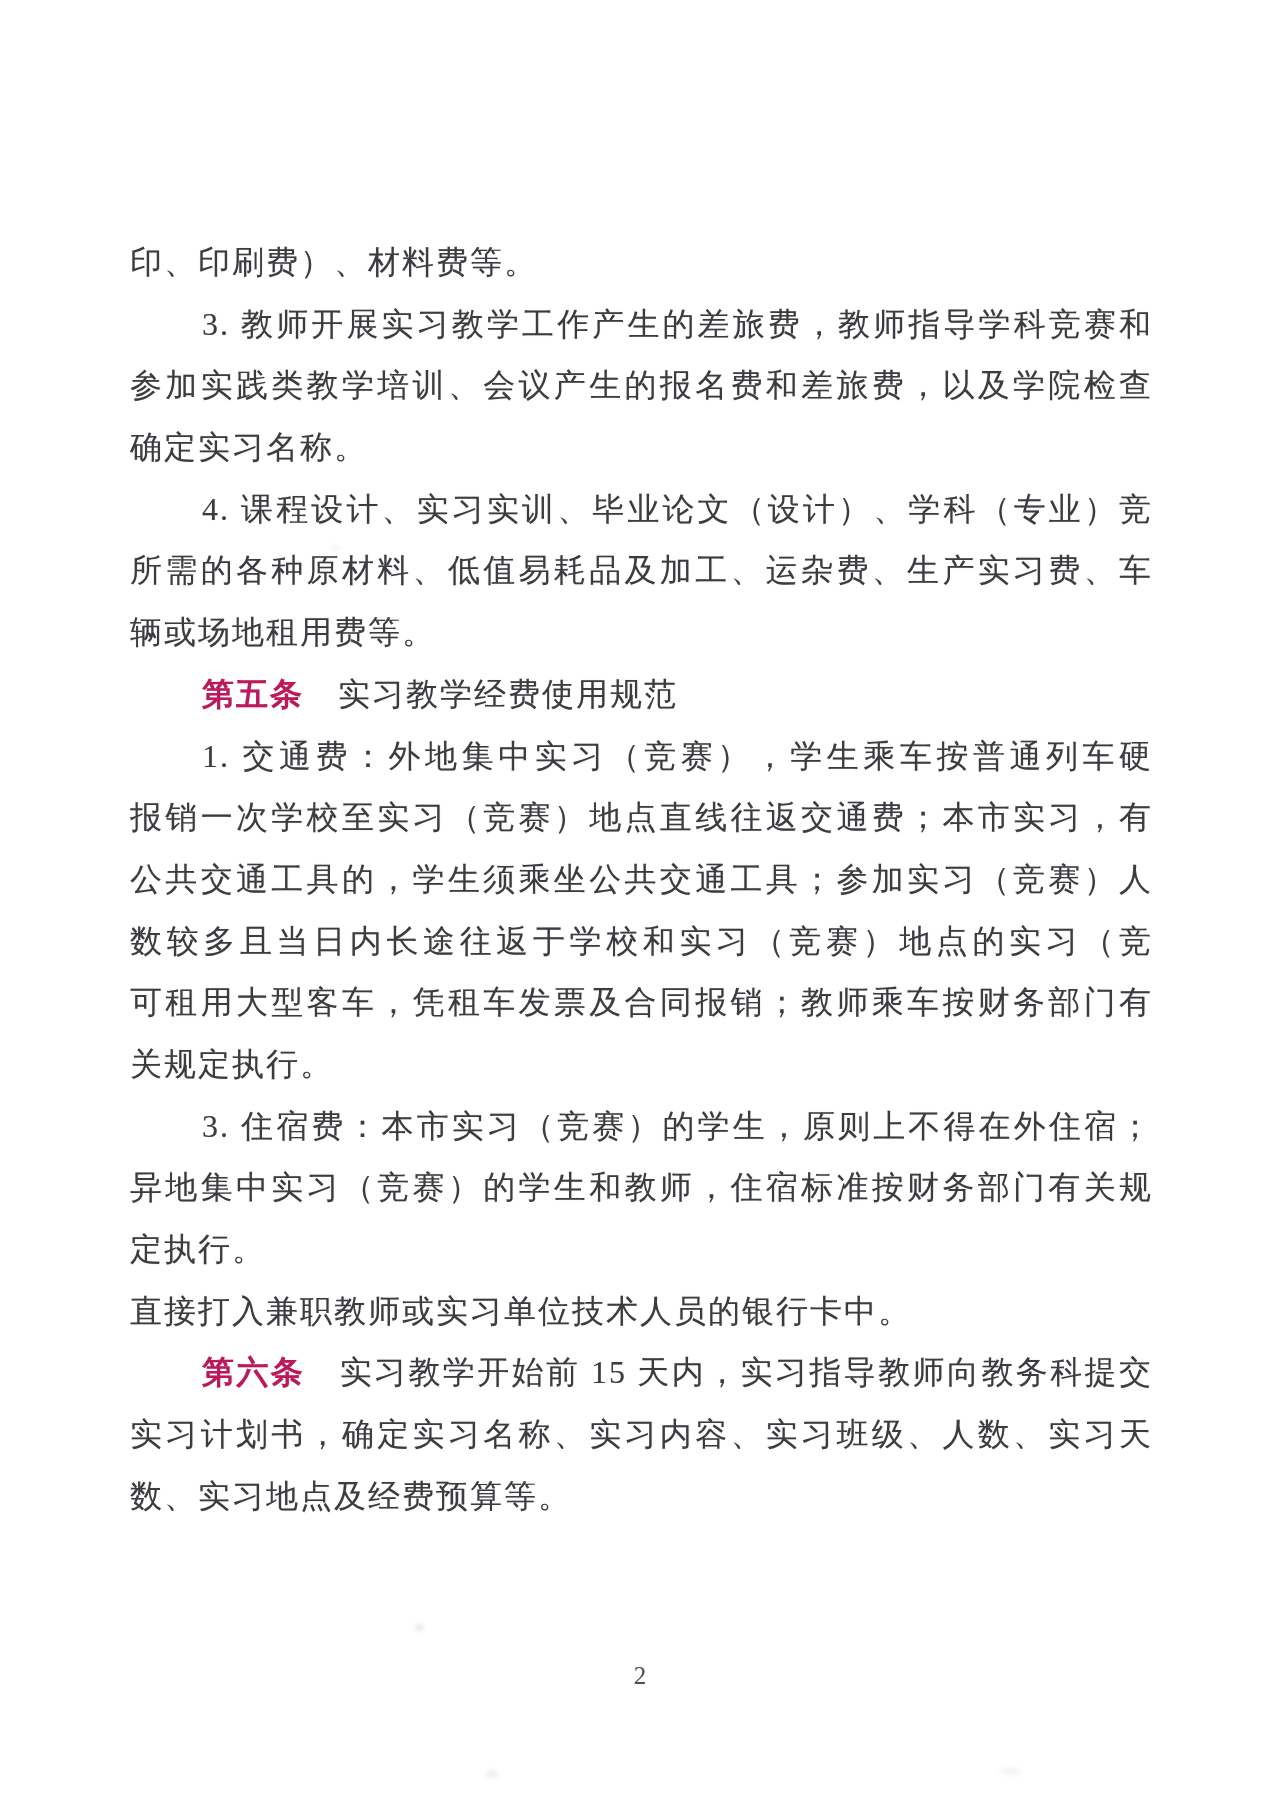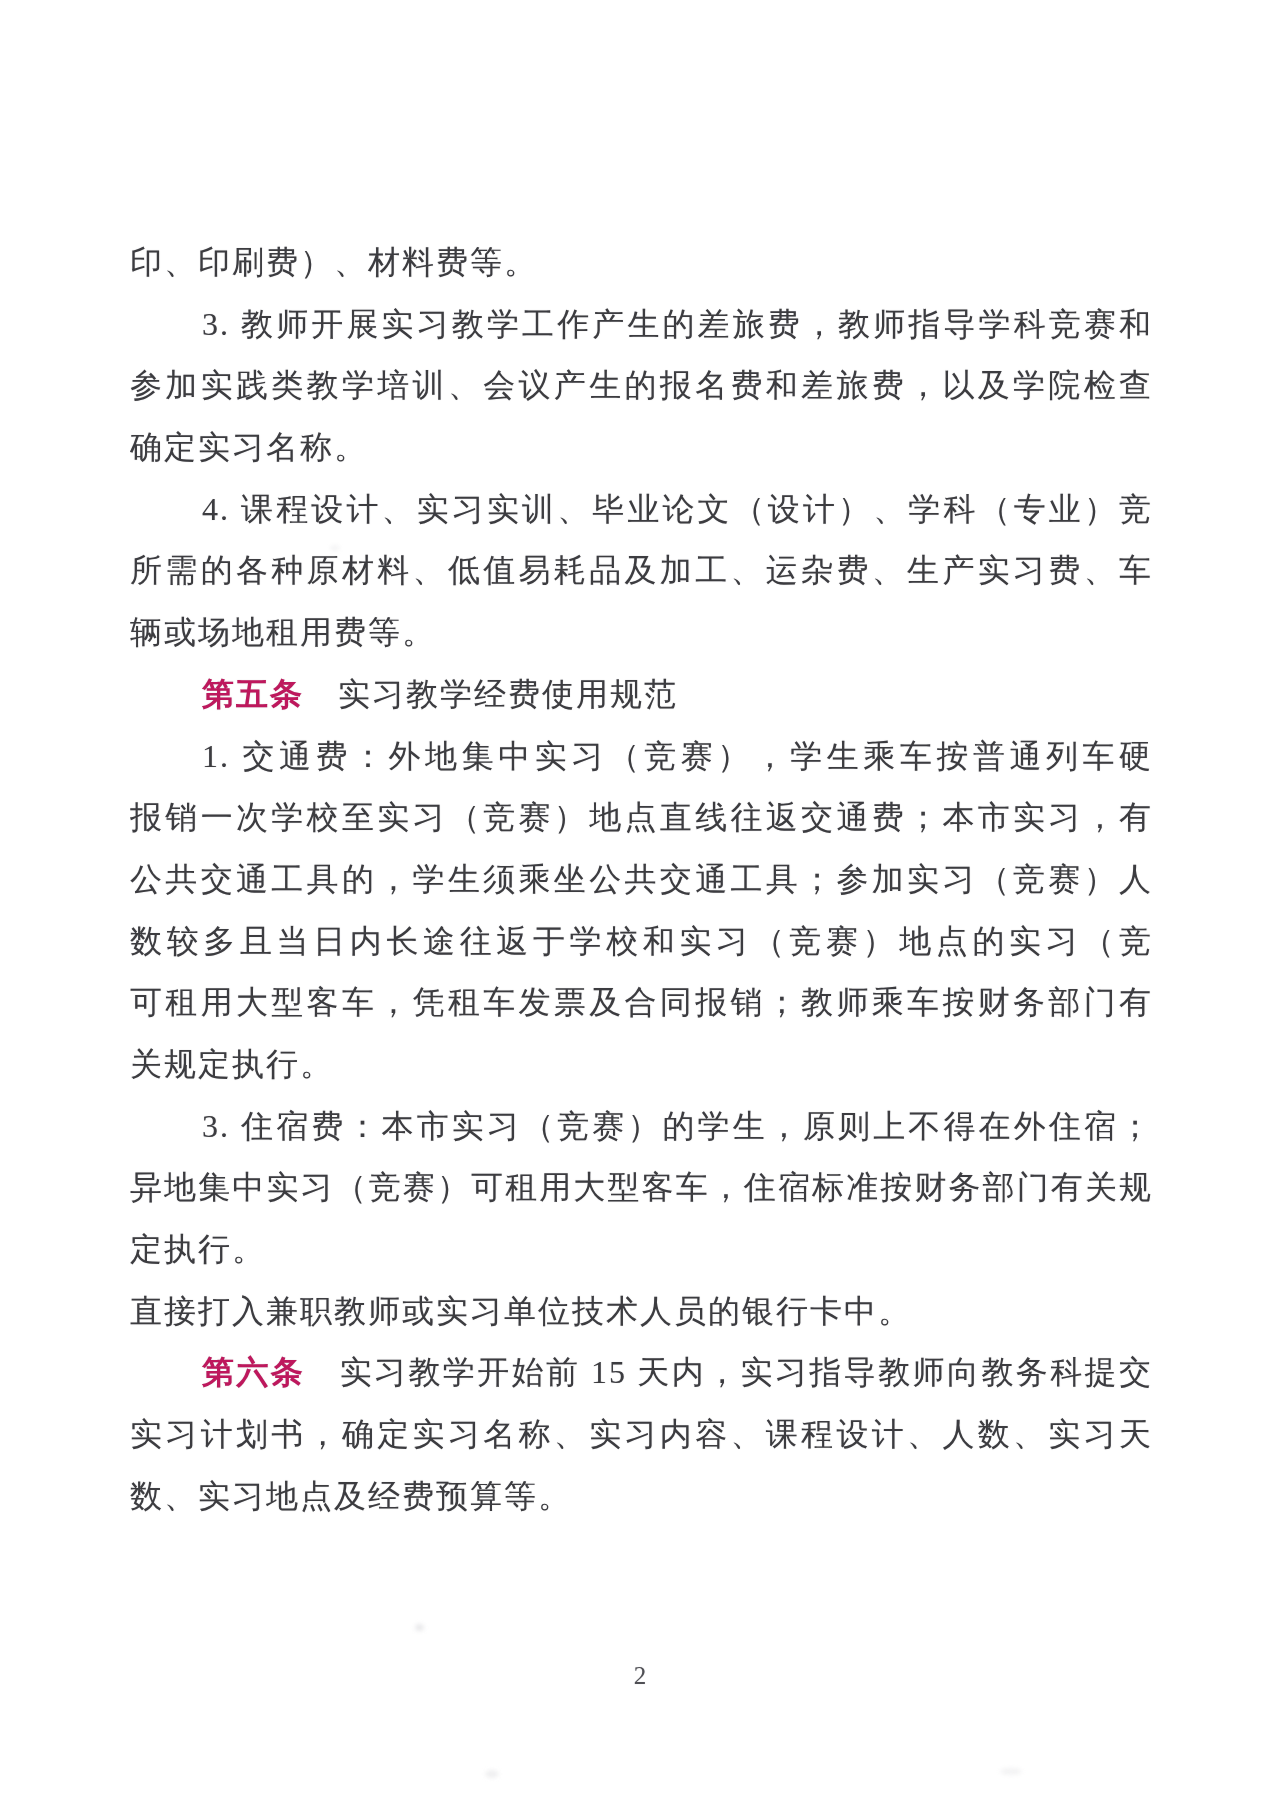--- a/index.html
+++ b/index.html
@@ -78,25 +78,25 @@
       <div class="line justify"><span>所需的各种原材料、低值易耗品及加工、运杂费、生产实习费、车</span></div>
       <div class="line"><span>辆或场地租用费等。</span></div>
       <div class="line indent"><span class="bold">第五条</span><span>　实习教学经费使用规范</span></div>
       <div class="line indent justify"><span>1. 交通费：外地集中实习（竞赛），学生乘车按普通列车硬座，</span></div>
       <div class="line justify"><span>报销一次学校至实习（竞赛）地点直线往返交通费；本市实习，有</span></div>
       <div class="line justify"><span>公共交通工具的，学生须乘坐公共交通工具；参加实习（竞赛）人</span></div>
       <div class="line justify"><span>数较多且当日内长途往返于学校和实习（竞赛）地点的实习（竞赛），</span></div>
       <div class="line justify"><span>可租用大型客车，凭租车发票及合同报销；教师乘车按财务部门有</span></div>
       <div class="line"><span>关规定执行。</span></div>
       <div class="line indent justify"><span>3. 住宿费：本市实习（竞赛）的学生，原则上不得在外住宿；</span></div>
-      <div class="line justify"><span>异地集中实习（竞赛）可租用大型客车，住宿标准按财务部门有关规</span></div>
+      <div class="line justify"><span>异地集中实习（竞赛）的学生和教师，住宿标准按财务部门有关规</span></div>
       <div class="line"><span>定执行。</span></div>
       <div class="line"><span>直接打入兼职教师或实习单位技术人员的银行卡中。</span></div>
       <div class="line indent justify"><span class="bold">第六条</span><span>　实习教学开始前 15 天内，实习指导教师向教务科提交</span></div>
-      <div class="line justify"><span>实习计划书，确定实习名称、实习内容、课程设计、人数、实习天</span></div>
+      <div class="line justify"><span>实习计划书，确定实习名称、实习内容、实习班级、人数、实习天</span></div>
       <div class="line"><span>数、实习地点及经费预算等。</span></div>
     </div>
   <div class="page-number">2</div>
   <div class="smudge s1"></div>
   <div class="smudge s2"></div>
   <div class="smudge s3"></div>
   <div class="smudge s4"></div>
 </div>
 
 </body></html>

